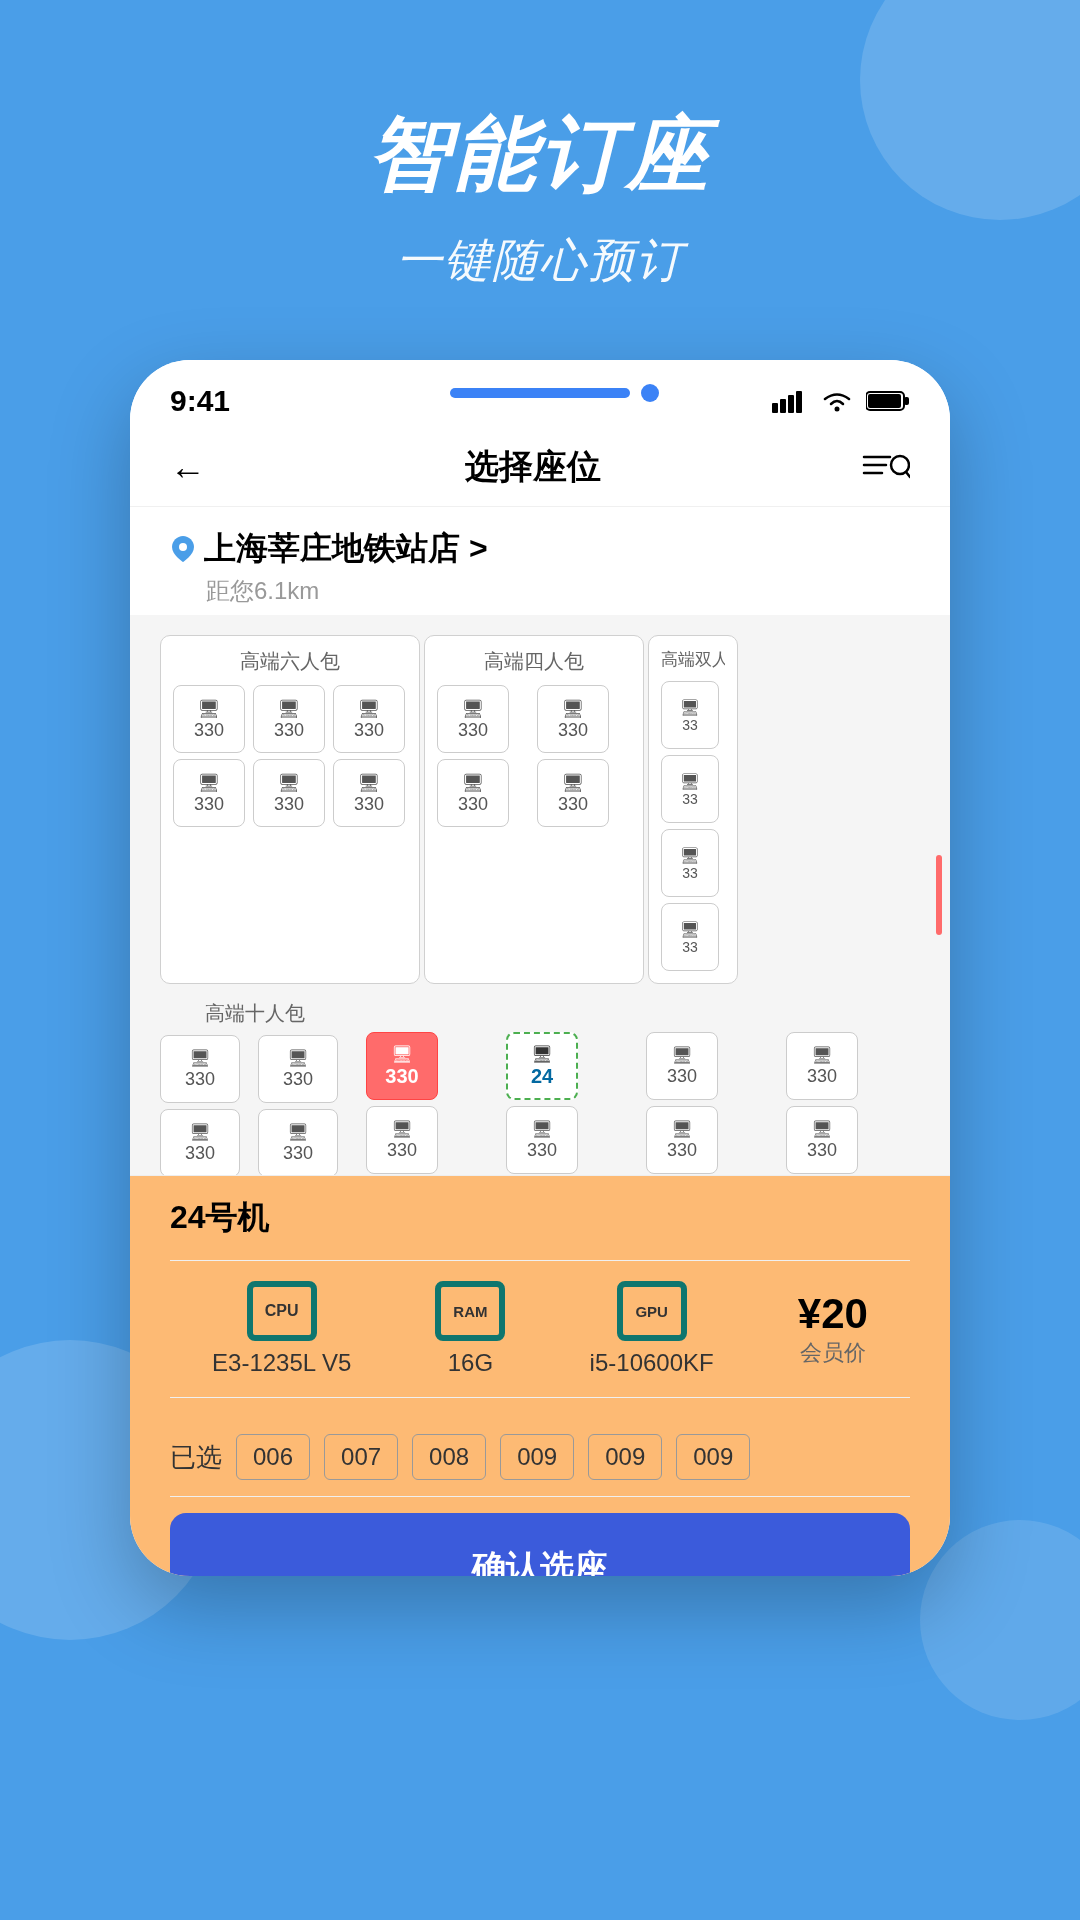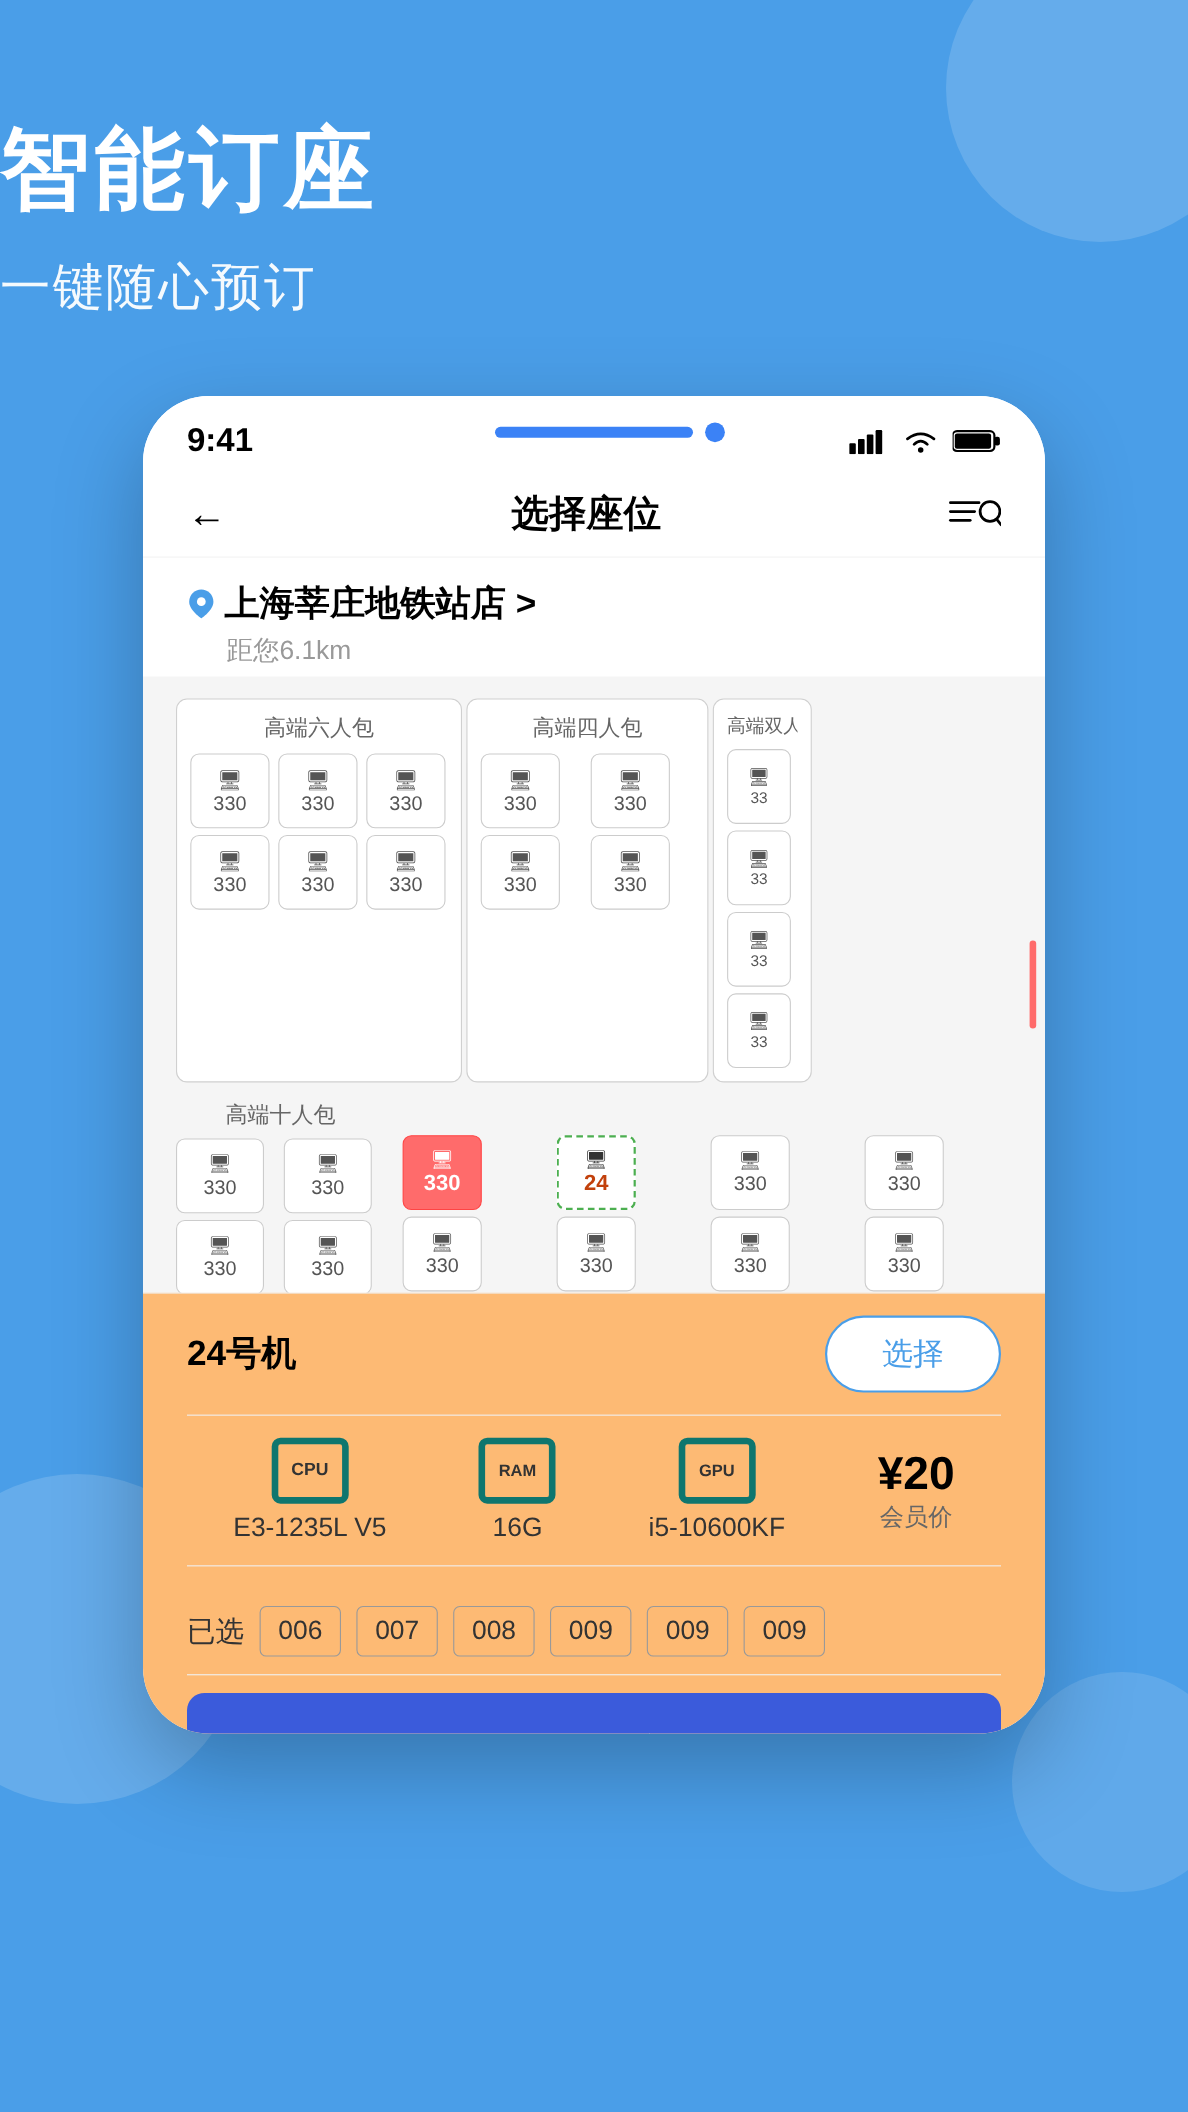--- a/index.html
+++ b/index.html
@@ -41,21 +41,23 @@
       border-radius: 50%;
       background: rgba(255,255,255,0.12);
     }
 
     
     .hero {
       position: absolute;
       top: 100px;
       left: 0;
       right: 0;
+      text-align: center;
       color: white;
+      font-style: italic;
     }
     .hero-title {
       font-size: 82px;
       font-weight: 700;
       letter-spacing: 4px;
       margin-bottom: 20px;
     }
     .hero-subtitle {
       font-size: 46px;
       font-weight: 400;
@@ -544,21 +546,21 @@
       </div>
 
       <div style="flex:1; display:grid; grid-template-columns: repeat(4,1fr); gap:6px; align-content:start; margin-top:32px;">
 
         <div class="seat-item occupied">
             <div style="font-size:17px;">🖥</div>
             <div style="font-size:20px;font-weight:700;">330</div>
           </div>
         <div class="seat-item selected" style="border-color:#4CAF50;border-style:dashed;border-width:2.5px;">
             <div style="font-size:17px;">🖥</div>
-            <div style="font-size:20px;font-weight:700;color:#c2410c;">24</div>
+            <div style="font-size:20px;font-weight:700;color:#0369a1;">24</div>
           </div>
         <div class="seat-item">
             <div style="font-size:17px;">🖥</div>
             <div>330</div>
           </div>
         <div class="seat-item">
             <div style="font-size:17px;">🖥</div>
             <div>330</div>
           </div>
 
@@ -583,21 +585,20 @@
       <div class="scroll-indicator"></div>
     </div>
 
   </div>
 
   <div class="bottom-panel">
 
     
     <div class="machine-row">
       <span class="machine-name">24号机</span>
-      <button class="select-btn">选择</button>
     </div>
 
     
     <div class="specs-row">
 
       <div class="spec-item">
         <div class="spec-icon-box">
           <span style="font-size:16px;font-weight:800;">CPU</span>
         </div>
         <span class="spec-label">E3-1235L V5</span>

